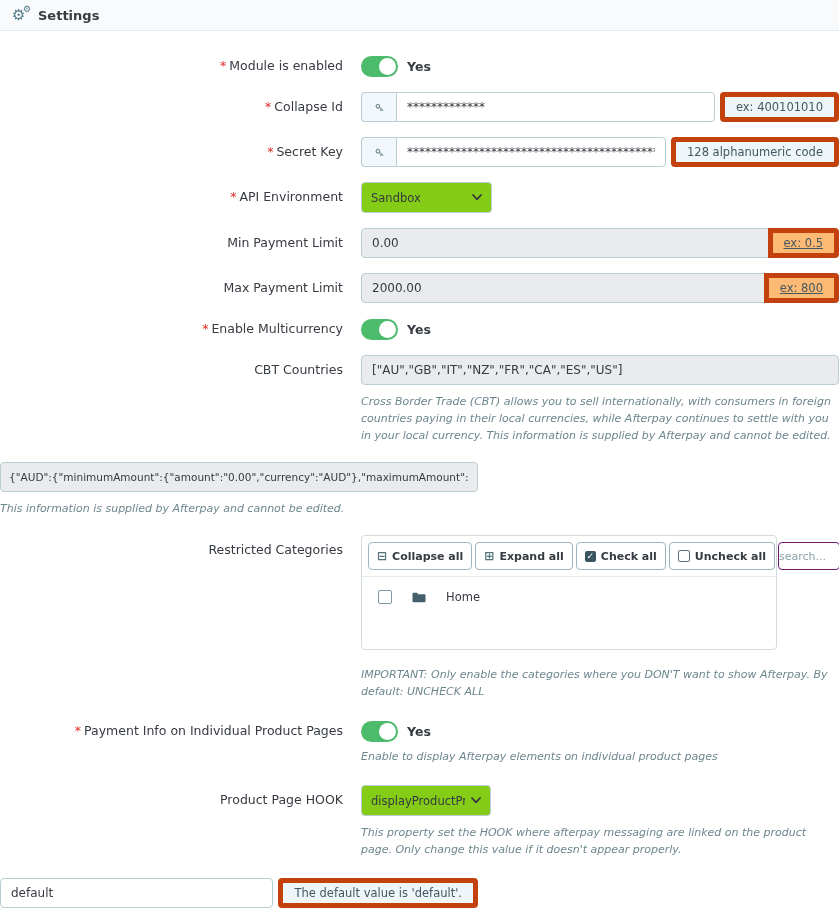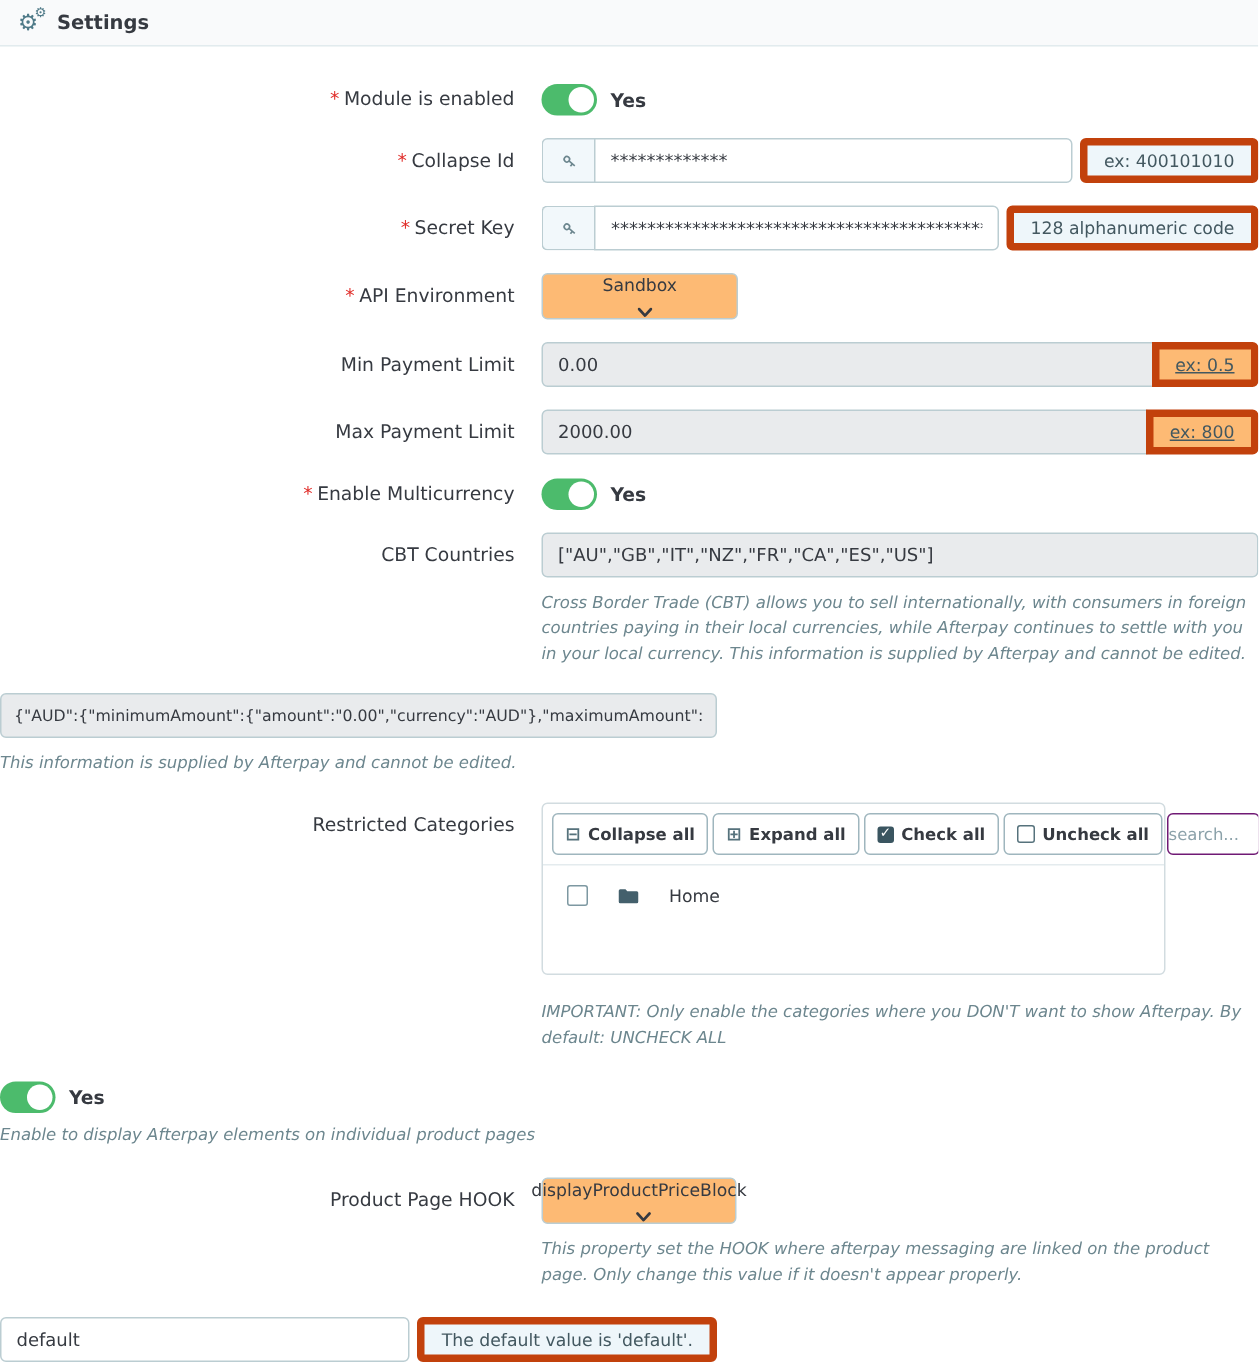--- a/index.html
+++ b/index.html
@@ -34,22 +34,22 @@
   .attached .addon{margin-left:-1px;border-radius:0 4px 4px 0;background:#fdba74;text-decoration:underline;}
   .disabled-input{background:#e9ebed;color:#363a41;}
   .helper{font-size:11px;font-style:italic;color:#6c868e;margin-top:8px;line-height:1.55;max-width:478px;}
   
   .toggle-wrap{display:flex;align-items:center;height:22px;}
   .toggle{width:37px;height:21px;border-radius:11px;background:#4cbb6c;position:relative;
           display:inline-block;cursor:pointer;flex:none;}
   .knob{position:absolute;right:2px;top:2px;width:17px;height:17px;background:#fff;border-radius:50%;}
   .toggle-label{font-size:12.5px;font-weight:600;color:#363a41;margin-left:9px;}
   
-  .select{height:31px;border:1px solid #bbcdd2;border-radius:4px;background:#fdba74;cursor:pointer;
-          display:flex;align-items:center;justify-content:space-between;padding:0 9px;box-sizing:border-box;flex-direction:column;}
+  .select{height:31px;border:1px solid #bbcdd2;border-radius:4px;background:#84cc16;cursor:pointer;
+          display:flex;align-items:center;justify-content:space-between;padding:0 9px;box-sizing:border-box;}
   .select .sel-text{font-size:11.5px;color:#363a41;white-space:nowrap;overflow:hidden;flex:1;}
   .select svg{flex:none;margin-left:6px;}
   
   .cat-panel{border:1px solid #d2dce0;border-radius:4px;width:416px;box-sizing:border-box;background:#fff;}
   .cat-toolbar{display:flex;gap:3px;padding:6px;border-bottom:1px solid #e4ebee;}
   .cat-btn{display:flex;align-items:center;gap:5px;border:1px solid #9fb6be;border-radius:4px;background:#fff;
            padding:0 8px;height:28px;font-size:11px;font-weight:600;color:#363a41;white-space:nowrap;cursor:pointer;
            font-family:"DejaVu Sans","Liberation Sans",sans-serif;}
   .glyph-sq{color:#56727c;font-size:12px;line-height:1;}
   .chk-filled{width:11px;height:11px;background:#3a5560;border-radius:2px;color:#fff;font-size:9px;
@@ -225,20 +225,23 @@
                 </svg>
               <span>Home</span>
             </div>
           </div>
         </div>
         <div class="helper" style="margin-top:16px">IMPORTANT: Only enable the categories where you DON'T want to show Afterpay. By default: UNCHECK ALL</div>
       </div>
     </div>
 
     <div class="form-group fg-toggle" style="margin-bottom:20px">
+      <div class="col-label">
+        <span class="req">*</span><span>Payment Info on Individual Product Pages</span>
+      </div>
       <div class="col-control">
         <div class="toggle-wrap">
           <span class="toggle">
               <span class="knob"></span>
             </span>
           <span class="toggle-label">Yes</span>
         </div>
         <div class="helper" style="margin-top:6px">Enable to display Afterpay elements on individual product pages</div>
       </div>
     </div>

